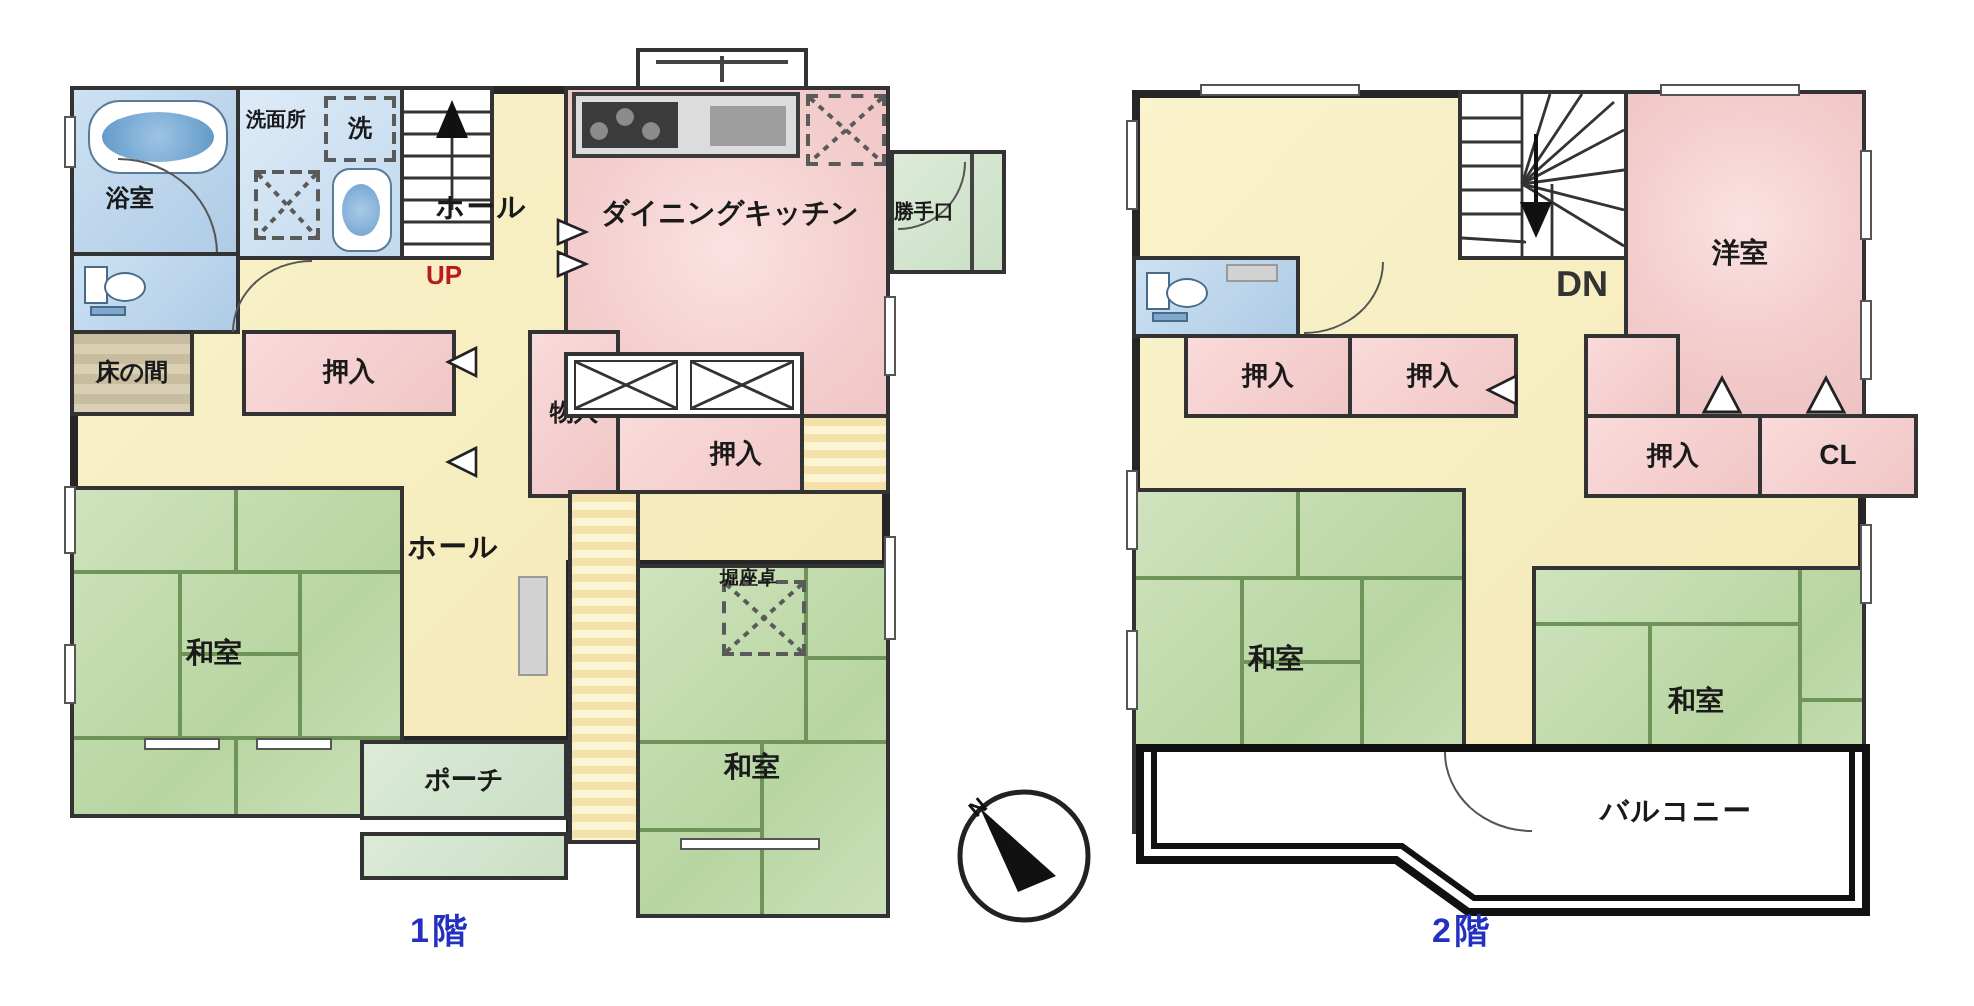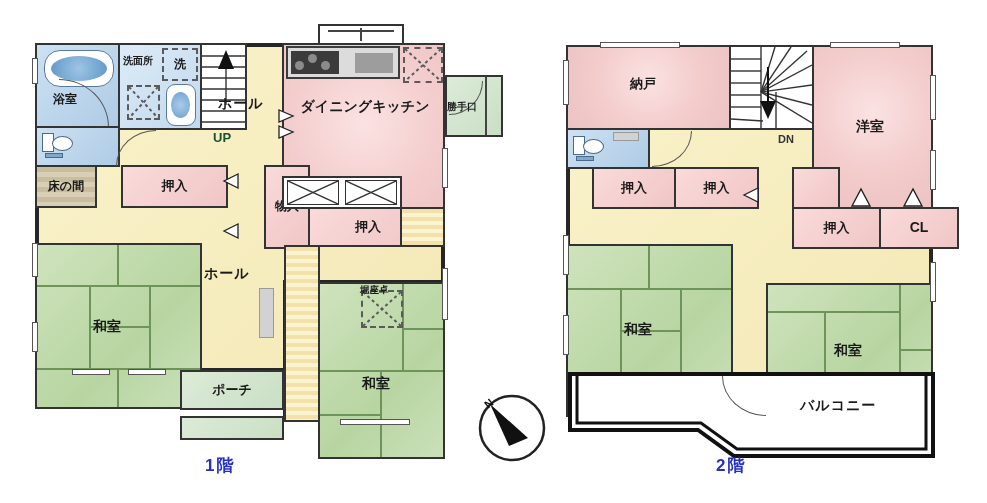--- a/index.html
+++ b/index.html
@@ -80,21 +80,21 @@
           <line x1="0" y1="44" x2="43" y2="44"></line>
         <line x1="0" y1="55" x2="43" y2="55"></line>
           <line x1="0" y1="66" x2="43" y2="66"></line>
         <line x1="0" y1="77" x2="43" y2="77"></line>
         <line x1="24" y1="20" x2="24" y2="60"></line>
       </g>
       <polygon points="24,5 16,24 32,24" fill="#111"></polygon>
     </svg>
   </div>
   <div class="lbl" style="left:218px;top:96px;font-size:14px;letter-spacing:1px;">ホール</div>
-  <div class="lbl" style="left:213px;top:131px;font-size:13px;color:#14532d;">UP</div>
+  <div class="lbl" style="left:213px;top:131px;font-size:13px;color:#b91c1c;">UP</div>
 
   <div class="rm pink" style="left:282px;top:43px;width:163px;height:202px;">
     <div class="lbl" style="left:6px;top:54px;width:150px;text-align:center;font-size:14px;">ダイニングキッチン</div>
   </div>
 
   <div class="abs" style="left:286px;top:46px;width:114px;height:33px;background:#dcdcdc;border:2px solid #3c3c3c;">
     <div class="abs" style="left:3px;top:3px;width:48px;height:23px;background:#3b3b3b;">
       <div class="abs" style="left:4px;top:10px;width:9px;height:9px;border-radius:50%;background:#8b8b8b;"></div>
       <div class="abs" style="left:17px;top:3px;width:9px;height:9px;border-radius:50%;background:#8b8b8b;"></div>
       <div class="abs" style="left:30px;top:10px;width:9px;height:9px;border-radius:50%;background:#8b8b8b;"></div>
@@ -204,23 +204,20 @@
   <div class="flbl" style="left:205px;top:454px;">1階</div>
 
   <svg class="abs" style="left:468px;top:386px;" width="88" height="84" viewBox="0 0 88 84">
     <circle cx="44" cy="42" r="32" fill="none" stroke="#222" stroke-width="2.5"></circle>
     <polygon points="22,18 60,52 41,60" fill="#111"></polygon>
     <text x="17" y="22" font-size="11" font-weight="bold" fill="#111" transform="rotate(-40 20 18)">N</text>
   </svg>
 
   <div class="fp yellow" style="left:566px;top:45px;width:367px;height:335px;"></div>
 
-  <div class="rm pink" style="left:566px;top:45px;width:165px;height:85px;">
-    <div class="lbl" style="left:62px;top:30px;font-size:13px;">納戸</div>
-  </div>
 
   <div class="rm white" style="left:729px;top:45px;width:85px;height:85px;">
     <svg width="81" height="81" viewBox="0 0 81 81">
       <g stroke="#333" stroke-width="1.4" fill="none">
         <line x1="0" y1="12" x2="30" y2="12"></line>
           <line x1="0" y1="24" x2="30" y2="24"></line>
         <line x1="0" y1="36" x2="30" y2="36"></line>
           <line x1="0" y1="48" x2="30" y2="48"></line>
         <line x1="0" y1="60" x2="30" y2="60"></line>
           <line x1="0" y1="72" x2="32" y2="74"></line>
@@ -231,21 +228,21 @@
           <line x1="30" y1="45" x2="81" y2="18"></line>
         <line x1="30" y1="45" x2="81" y2="38"></line>
           <line x1="30" y1="45" x2="81" y2="58"></line>
         <line x1="30" y1="45" x2="81" y2="76"></line>
         <line x1="45" y1="45" x2="45" y2="81"></line>
       </g>
       <line x1="37" y1="20" x2="37" y2="58" stroke="#111" stroke-width="2"></line>
       <polygon points="37,72 29,54 45,54" fill="#111"></polygon>
     </svg>
   </div>
-  <div class="lbl" style="left:778px;top:133px;font-size:11px;color:#333;">DN</div>
+  <div class="lbl" style="left:778px;top:133px;font-size:18px;color:#333;">DN</div>
 
   <div class="rm pink" style="left:812px;top:45px;width:121px;height:165px;">
     <div class="lbl" style="left:42px;top:72px;font-size:14px;">洋室</div>
   </div>
 
   <div class="rm blue" style="left:566px;top:128px;width:84px;height:41px;">
     <div class="abs" style="left:5px;top:6px;width:12px;height:19px;background:#fff;border:1.3px solid #4a6a8a;"></div>
     <div class="abs" style="left:15px;top:9px;width:21px;height:15px;background:#fff;border:1.3px solid #4a6a8a;border-radius:50%;"></div>
     <div class="abs" style="left:8px;top:26px;width:18px;height:5px;background:#7fa8cc;border:1px solid #4a6a8a;"></div>
     <div class="abs" style="left:45px;top:2px;width:26px;height:9px;background:#d2d2d2;border:1px solid #9a9a9a;"></div>

